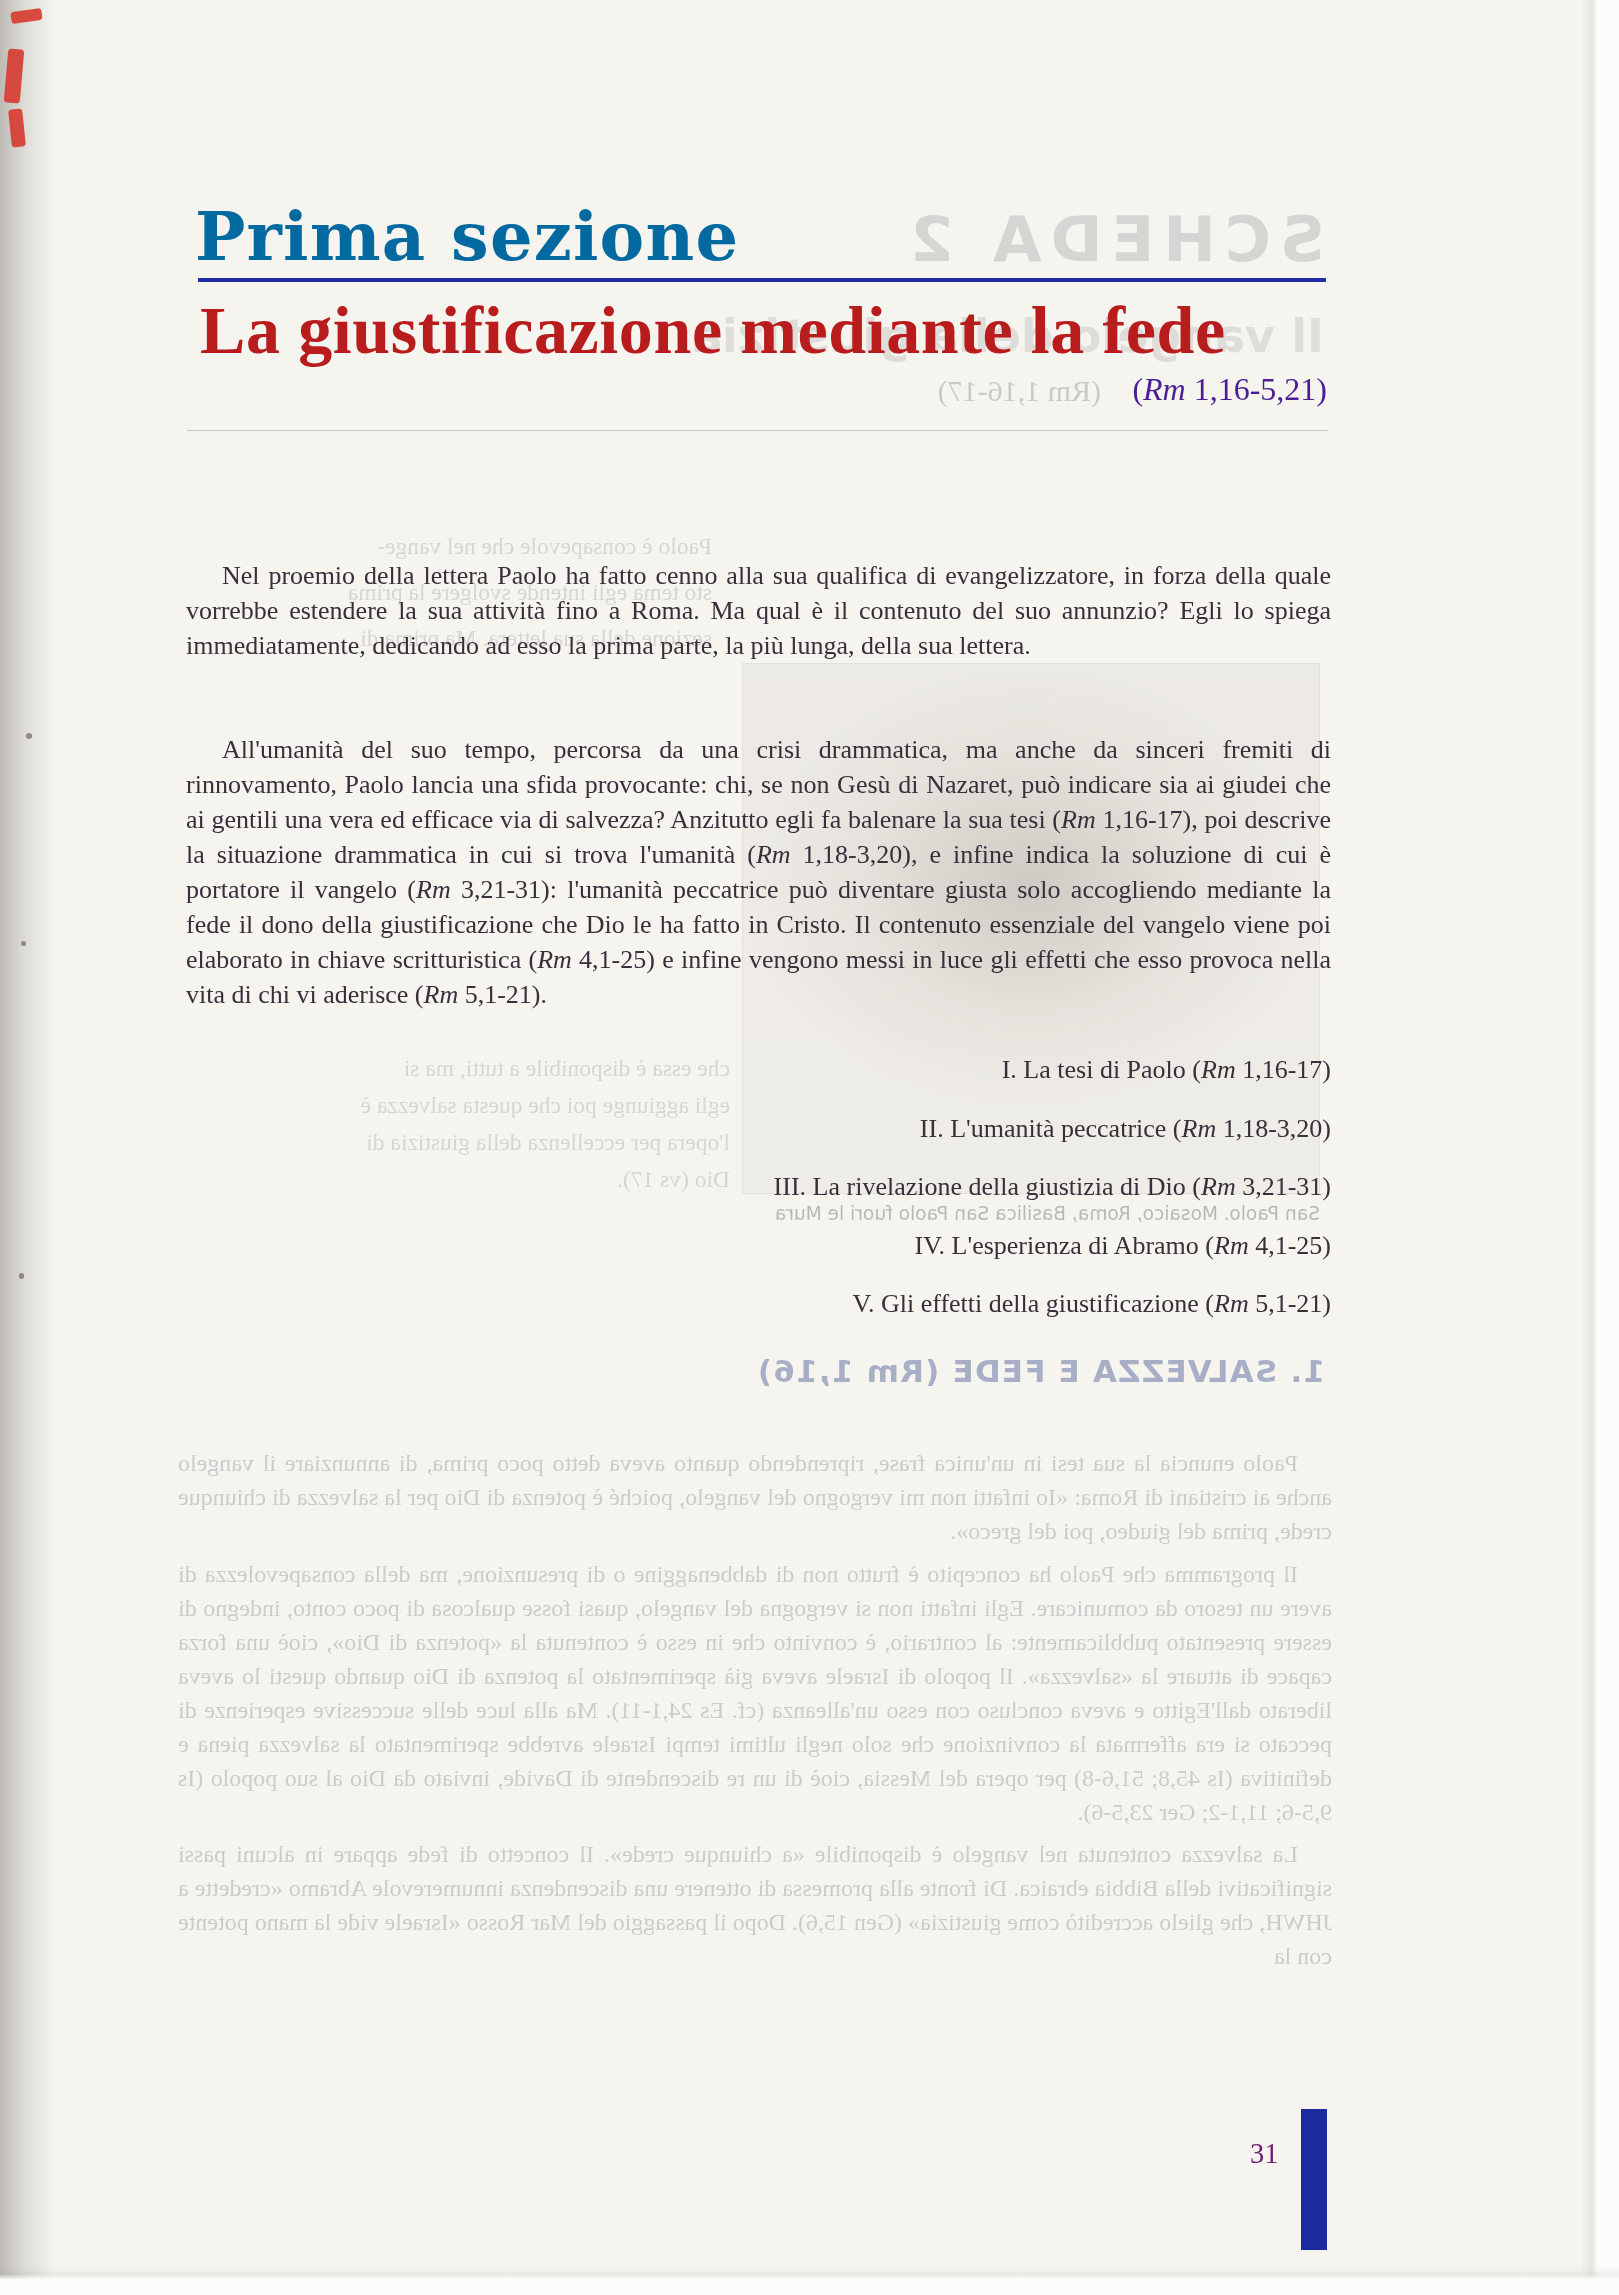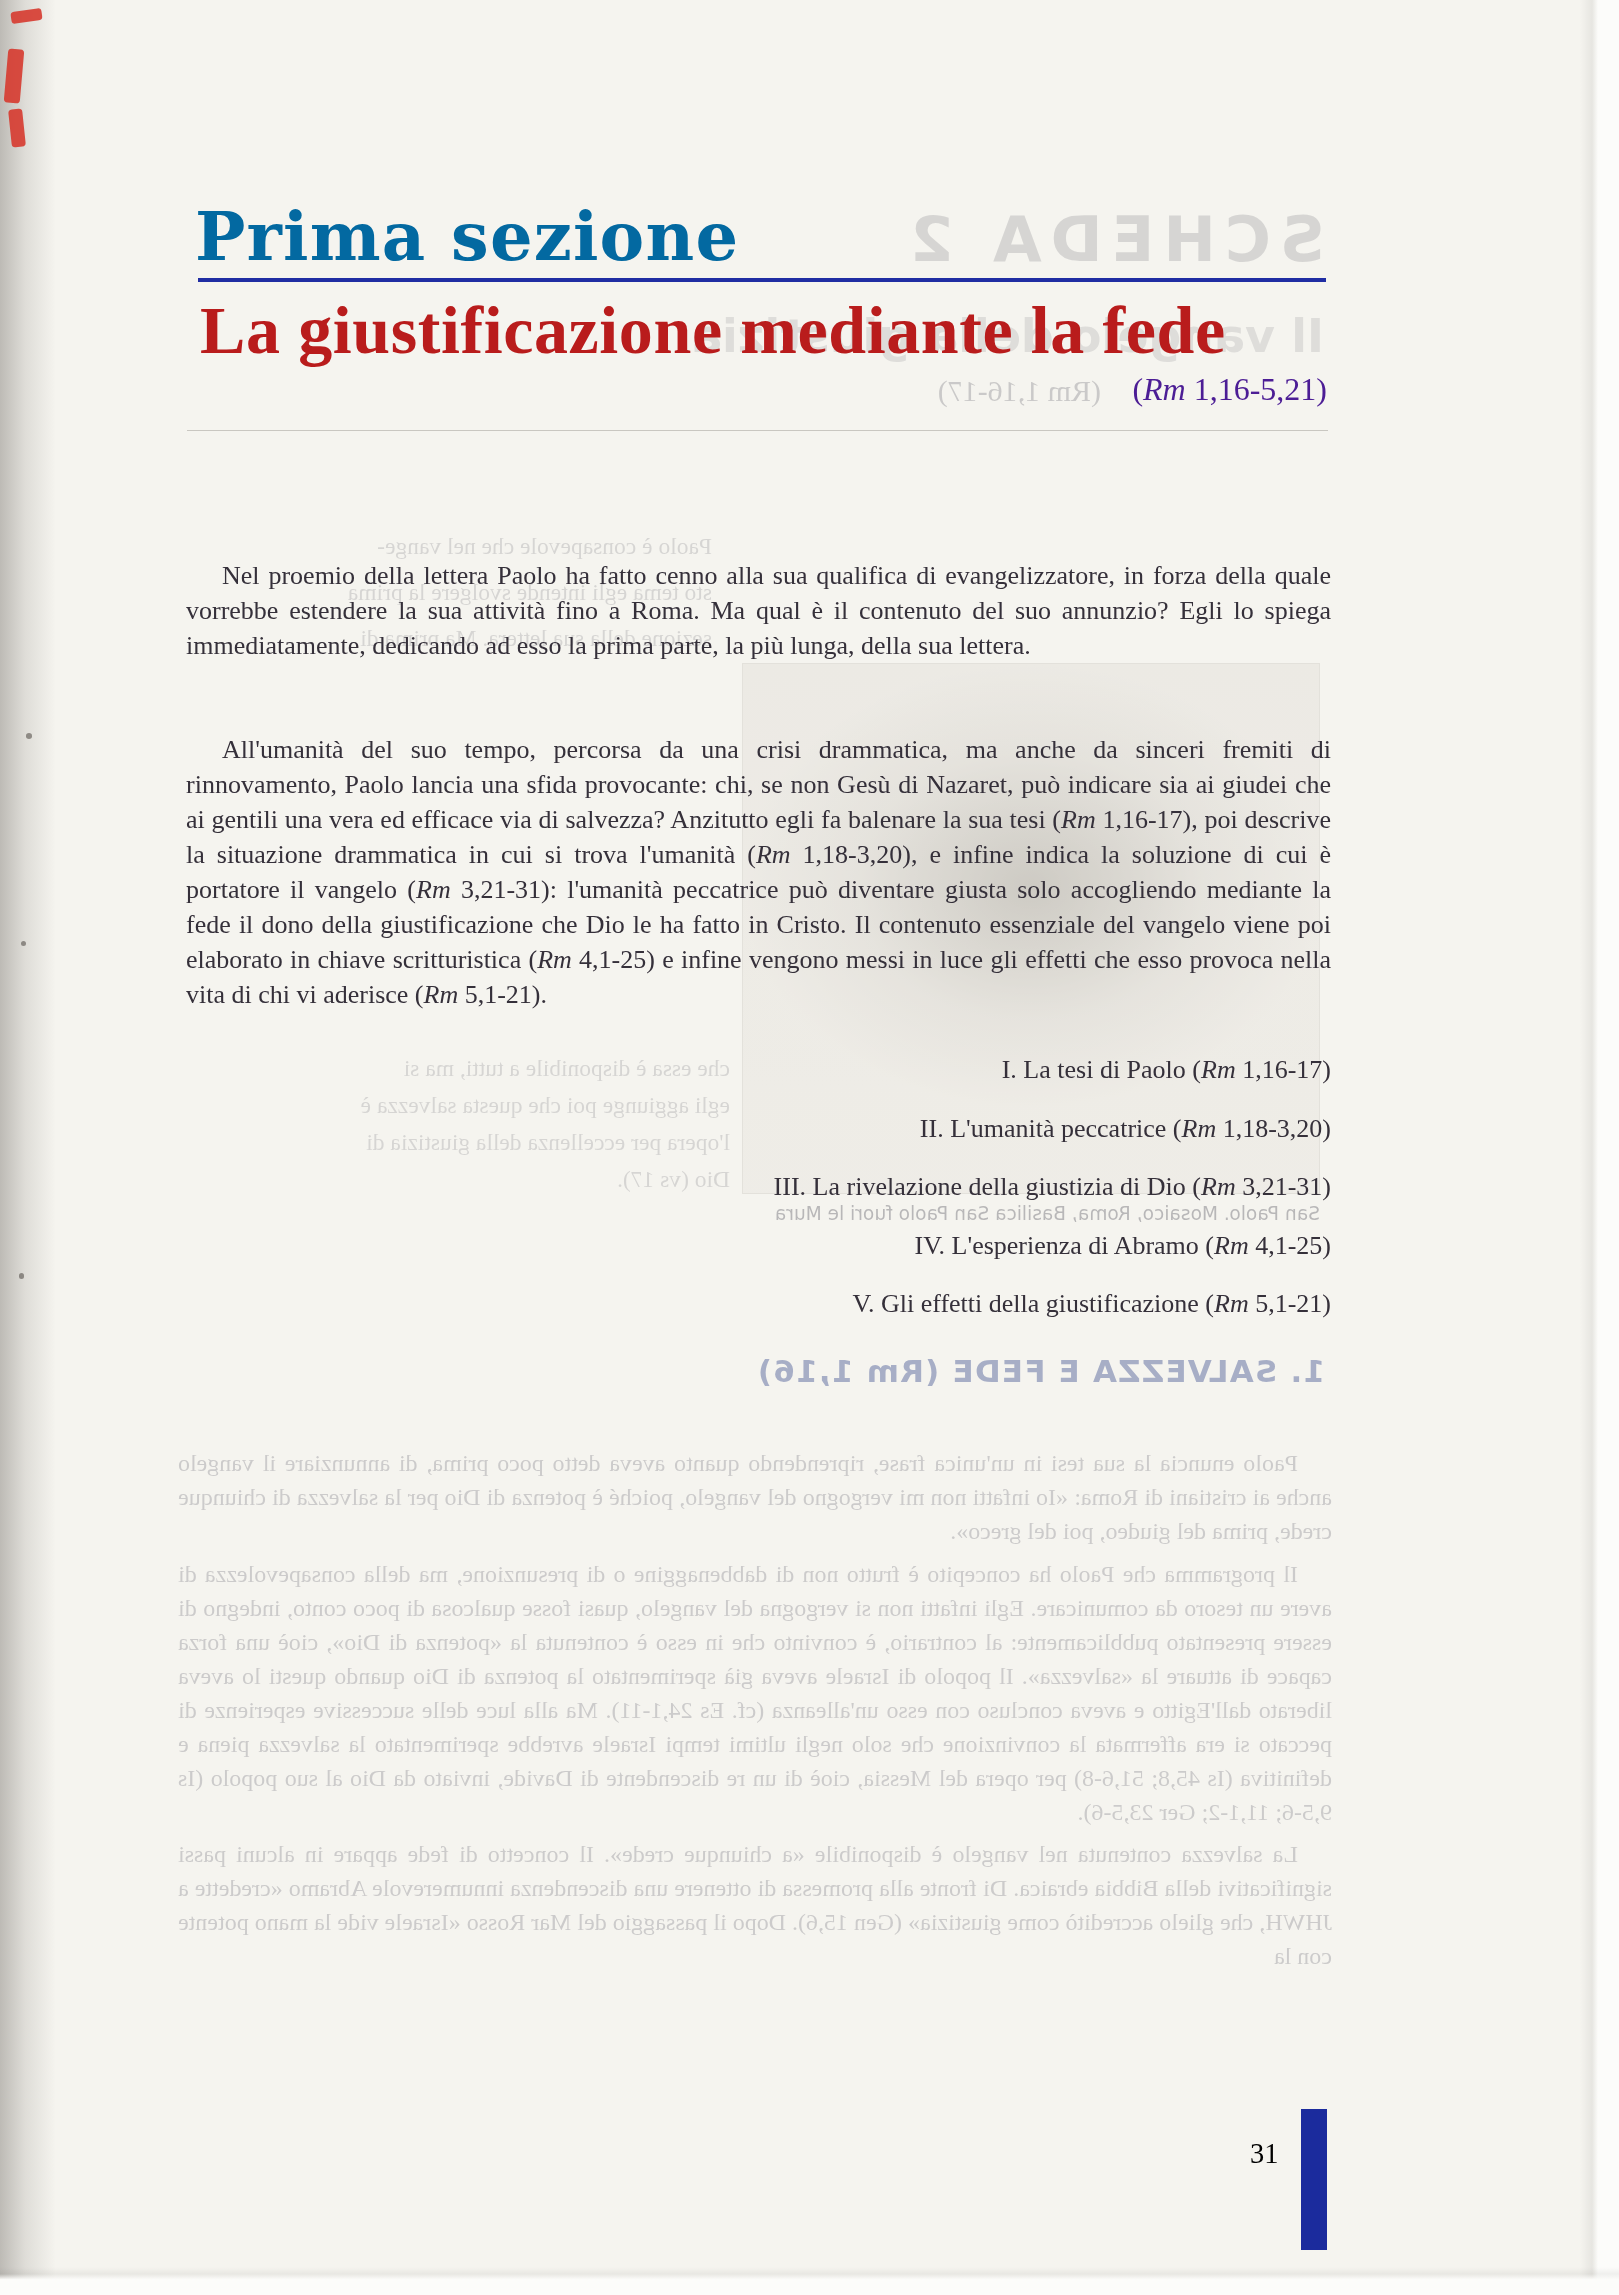--- a/index.html
+++ b/index.html
@@ -66,21 +66,21 @@
     text-align:justify;
   }
   .para { text-indent:36px; }
   .para-1 { margin-bottom:69px; }
   .para-2 { margin-bottom:40px;margin-top:45px; }
   .para-3 { margin-bottom:23.5px; }
   .chapter-list { list-style:none; padding-left:36px; }
   .chapter-item { line-height:35px; margin-bottom:23.5px; text-align:right; }
 
   
-  .page-number { left:1250px; top:2138px; font-size:28.4px; color:#000000; }
+  .page-number { left:1250px; top:2138px; font-size:28.4px; color:#701a75; }
   .footer-bar  { left:1301px; top:2109px; width:26px; height:141px; background:#1b2b9d; }
 
   
   .ghost { transform:scaleX(-1); color:#5f5e68; pointer-events:none; }
   .ghost-scheda {
     left:792px; top:203px; width:533px;
     font-family:"DejaVu Sans", sans-serif;
     font-weight:bold; font-size:63px; letter-spacing:8.7px;
     opacity:.20;
   }

